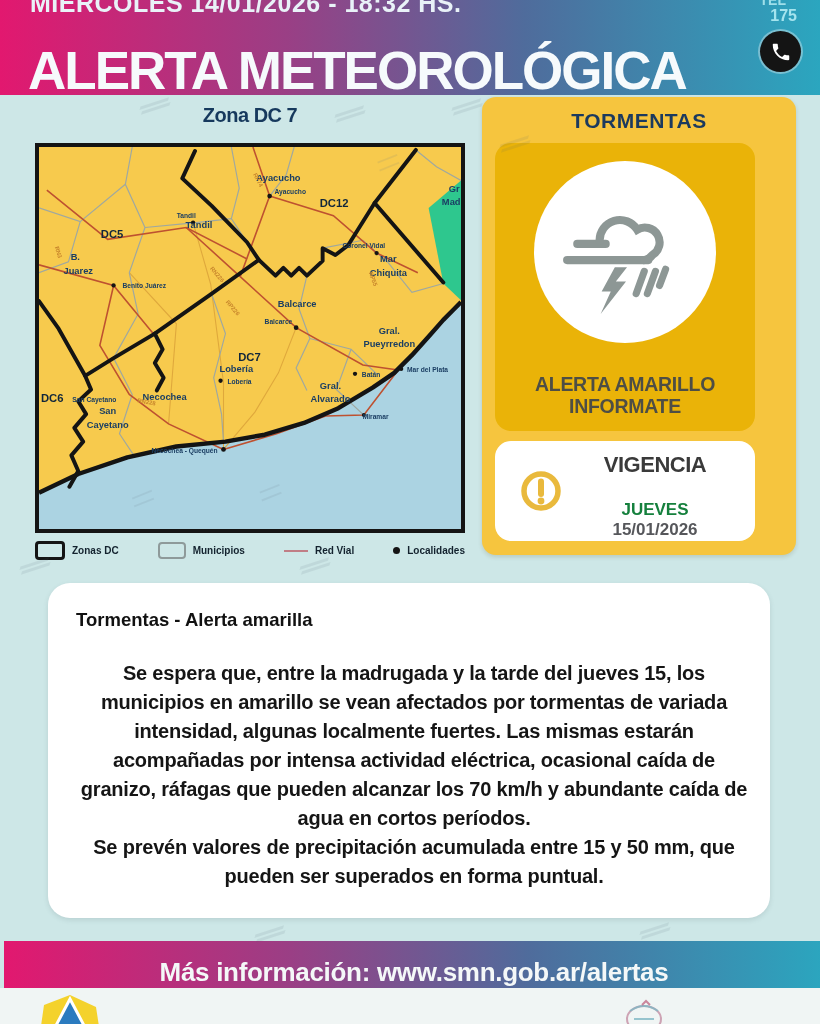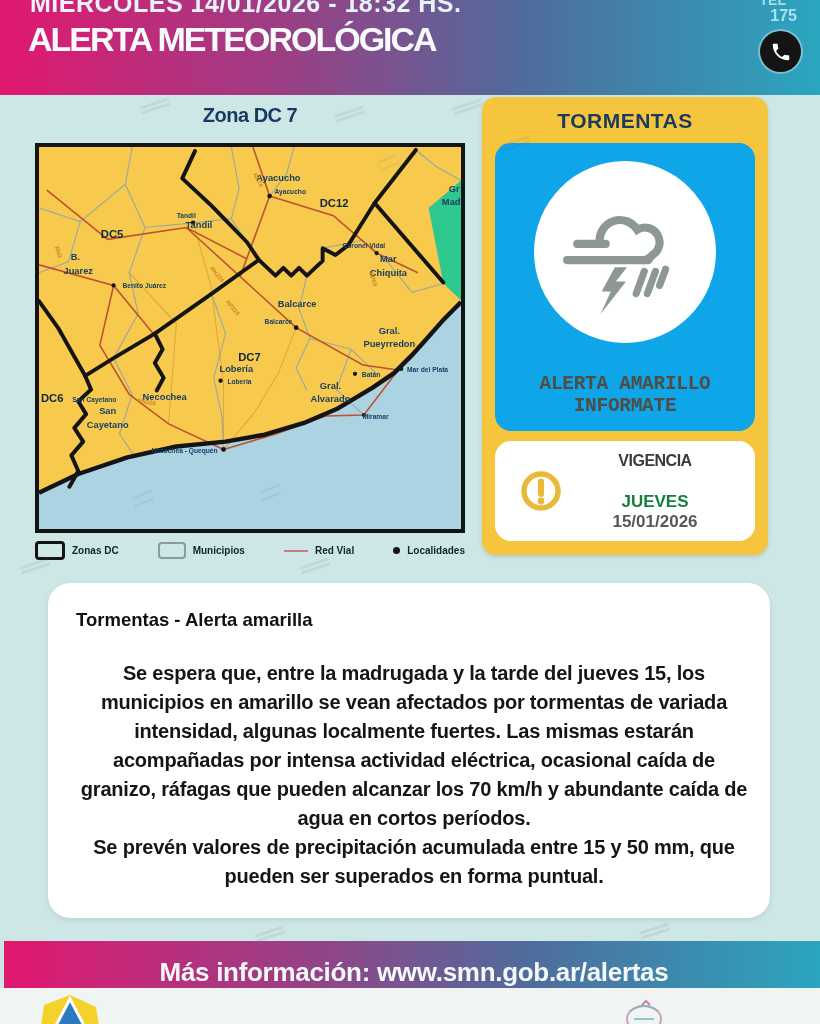--- a/index.html
+++ b/index.html
@@ -3,21 +3,21 @@
 <meta charset="utf-8">
 <style>
   html,body{margin:0;padding:0;background:#9db9bd;}
   #page{position:relative;width:820px;height:1024px;overflow:hidden;background:#CDE7E7;
         font-family:"Liberation Sans",sans-serif;}
   
   .hdr{position:absolute;left:0;top:0;width:820px;height:95px;overflow:hidden;
        background:linear-gradient(90deg,#E2186F 0%,#9A3F85 35%,#4F6C9C 64%,#2BA6BF 100%);}
   .hdr-date{position:absolute;left:30px;top:-11px;font-size:25px;font-weight:bold;
             color:#E9F2F8;letter-spacing:.5px;white-space:nowrap;}
-  .hdr-title{position:absolute;left:28px;top:20px;font-size:34px;font-weight:bold;
+  .hdr-title{position:absolute;left:28px;top:40px;font-size:53px;font-weight:bold;
              color:#F6FAFC;letter-spacing:-2px;white-space:nowrap;}
   .tel-frag{position:absolute;right:34px;top:-8px;font-size:14px;font-weight:bold;color:#9FDFEA;}
   .tel-num{position:absolute;right:23px;top:7px;font-size:16px;font-weight:bold;color:#A5E4EE;}
   .phone-circ{position:absolute;right:19px;top:31px;width:41px;height:41px;border-radius:50%;
               background:#141414;box-shadow:0 0 0 2px rgba(255,255,255,.35);
               display:flex;align-items:center;justify-content:center;}
   
   .map-title{position:absolute;left:35px;top:104px;width:430px;text-align:center;
              font-size:20px;font-weight:bold;color:#16395D;letter-spacing:-.5px;}
   .map-frame{position:absolute;left:35px;top:143px;width:422px;height:382px;
@@ -25,33 +25,33 @@
   .legend{position:absolute;left:35px;top:541px;width:430px;display:flex;align-items:center;
           justify-content:space-between;font-size:10px;font-weight:600;color:#13222E;}
   .leg-item{display:flex;align-items:center;gap:7px;}
   .leg-rect{width:24px;height:13px;border-radius:4px;}
   .leg-rect.black{border:3.5px solid #141414;}
   .leg-rect.gray{border:2.5px solid #8E9A9A;}
   .leg-line{width:24px;height:0;border-top:2px solid #C07E86;}
   .leg-dot{width:7px;height:7px;border-radius:50%;background:#141414;}
   
   .acard{position:absolute;left:482px;top:97px;width:286px;height:458px;border-radius:14px;
-         background:#F6C53E;box-shadow:0 2px 4px rgba(90,80,20,.18);}
+         background:#F6C53E;box-shadow:0 2px 4px rgba(90,80,20,.18);padding-left:28px;}
   .acard-title{position:absolute;left:0;top:12px;width:100%;text-align:center;
                font-size:21px;font-weight:bold;color:#1B3A5E;letter-spacing:.5px;}
   .acard-inner{position:absolute;left:13px;top:46px;width:260px;height:288px;border-radius:16px;
-               background:#0ea5e9;font-family:Liberation Mono, monospace;}
+               background:#eab308;}
   .storm-circ{position:absolute;left:39px;top:18px;width:182px;height:182px;border-radius:50%;
               background:#fff;display:flex;align-items:center;justify-content:center;}
   .level-txt{position:absolute;left:0;top:230px;width:100%;text-align:center;
              font-size:19.5px;font-weight:800;color:#4E4E45;line-height:22px;letter-spacing:-.3px;}
   .vig{position:absolute;left:13px;top:344px;width:260px;height:100px;border-radius:16px;background:#fff;}
   .vig-icon{position:absolute;left:22px;top:26px;}
   .vig-text{position:absolute;left:72px;top:11px;width:176px;text-align:center;}
-  .vig-title{font-size:16px;font-weight:800;color:#3A3A3A;letter-spacing:-.5px;}
+  .vig-title{font-size:22px;font-weight:800;color:#3A3A3A;letter-spacing:-.5px;}
   .vig-day{font-size:17px;font-weight:800;color:#15803d;margin-top:22px;}
   .vig-date{font-size:17px;font-weight:800;color:#56575B;}
   
   .dcard{position:absolute;left:48px;top:583px;width:722px;height:335px;border-radius:22px;
          background:#fff;box-shadow:0 2px 5px rgba(70,90,95,.15);text-decoration:underline;}
   .dcard-head{position:absolute;left:28px;top:26px;font-size:18.5px;font-weight:bold;color:#111;}
   .dcard-body{position:absolute;left:28px;top:76px;width:676px;font-size:20px;font-weight:bold;
               color:#151515;line-height:29px;letter-spacing:-.2px;text-align:center;}
   
   .fbar{position:absolute;left:4px;top:941px;width:820px;height:47px;

